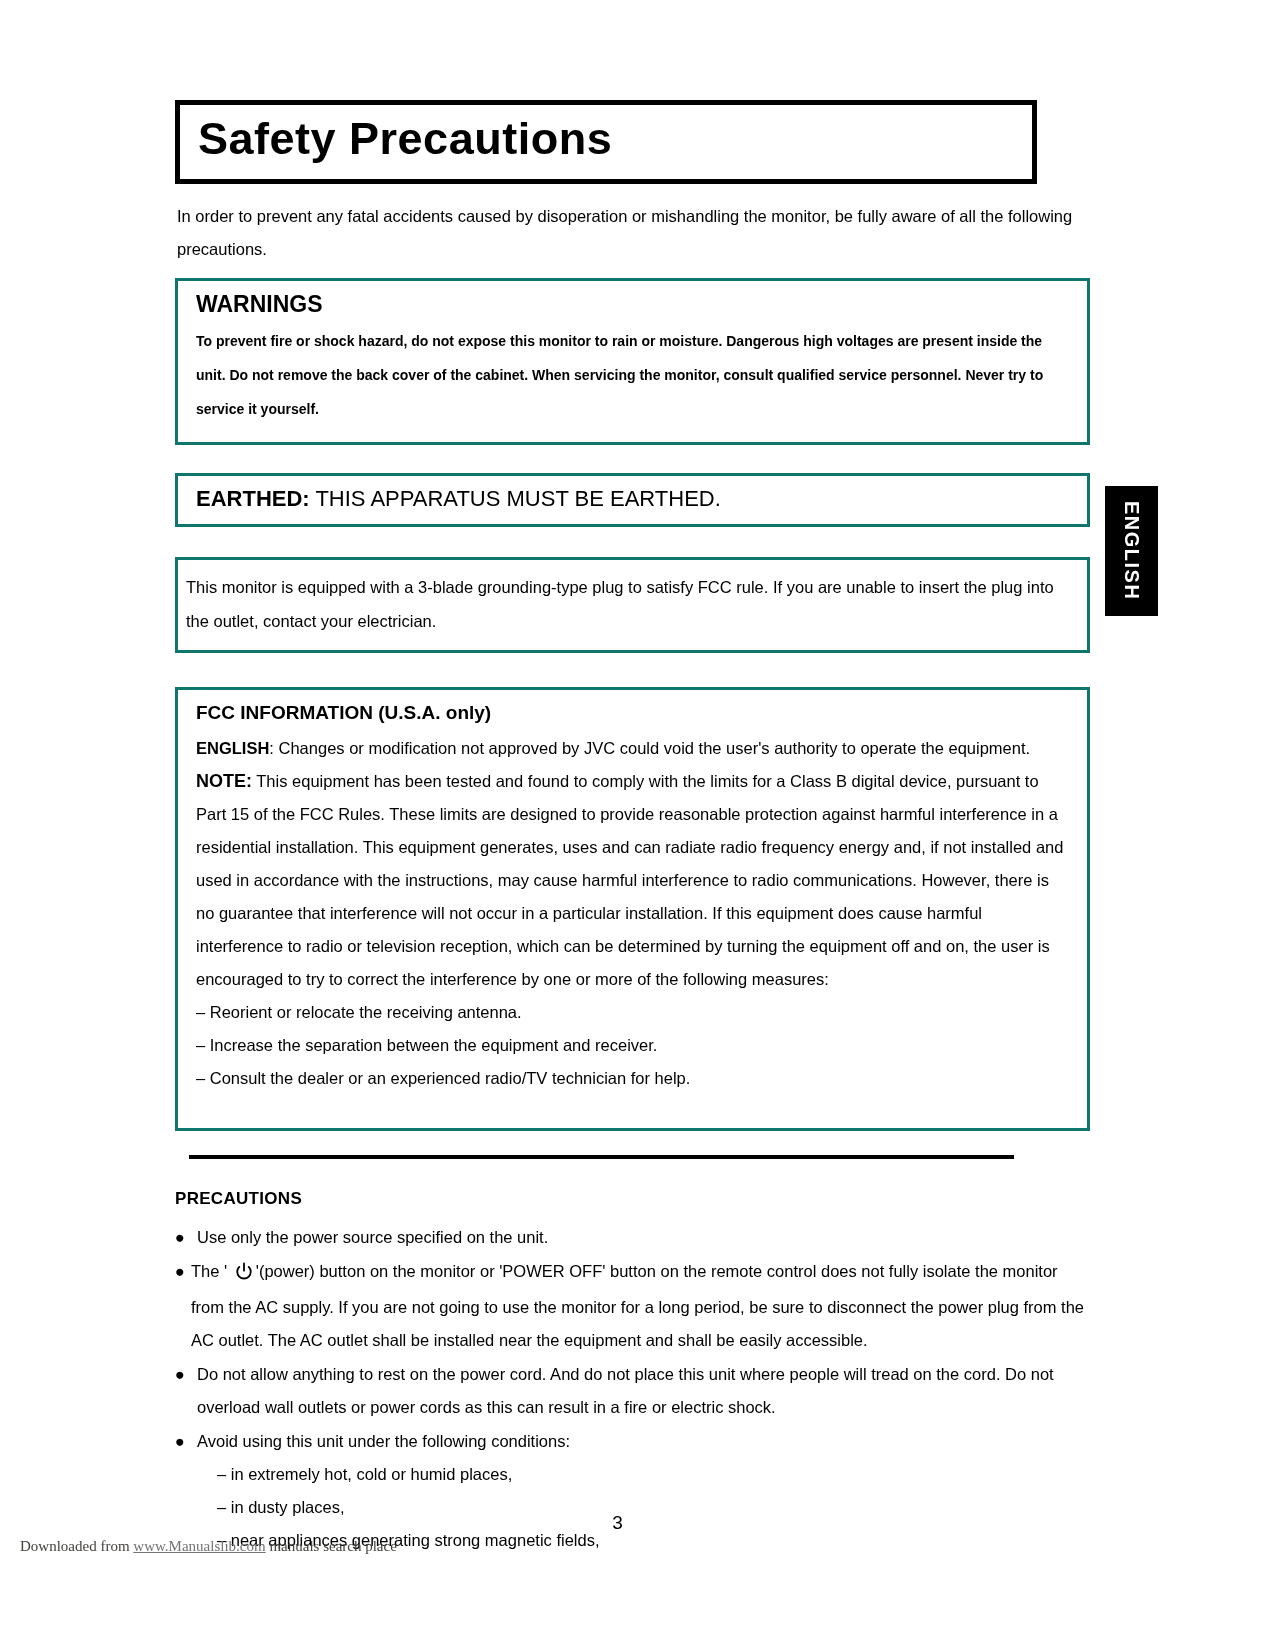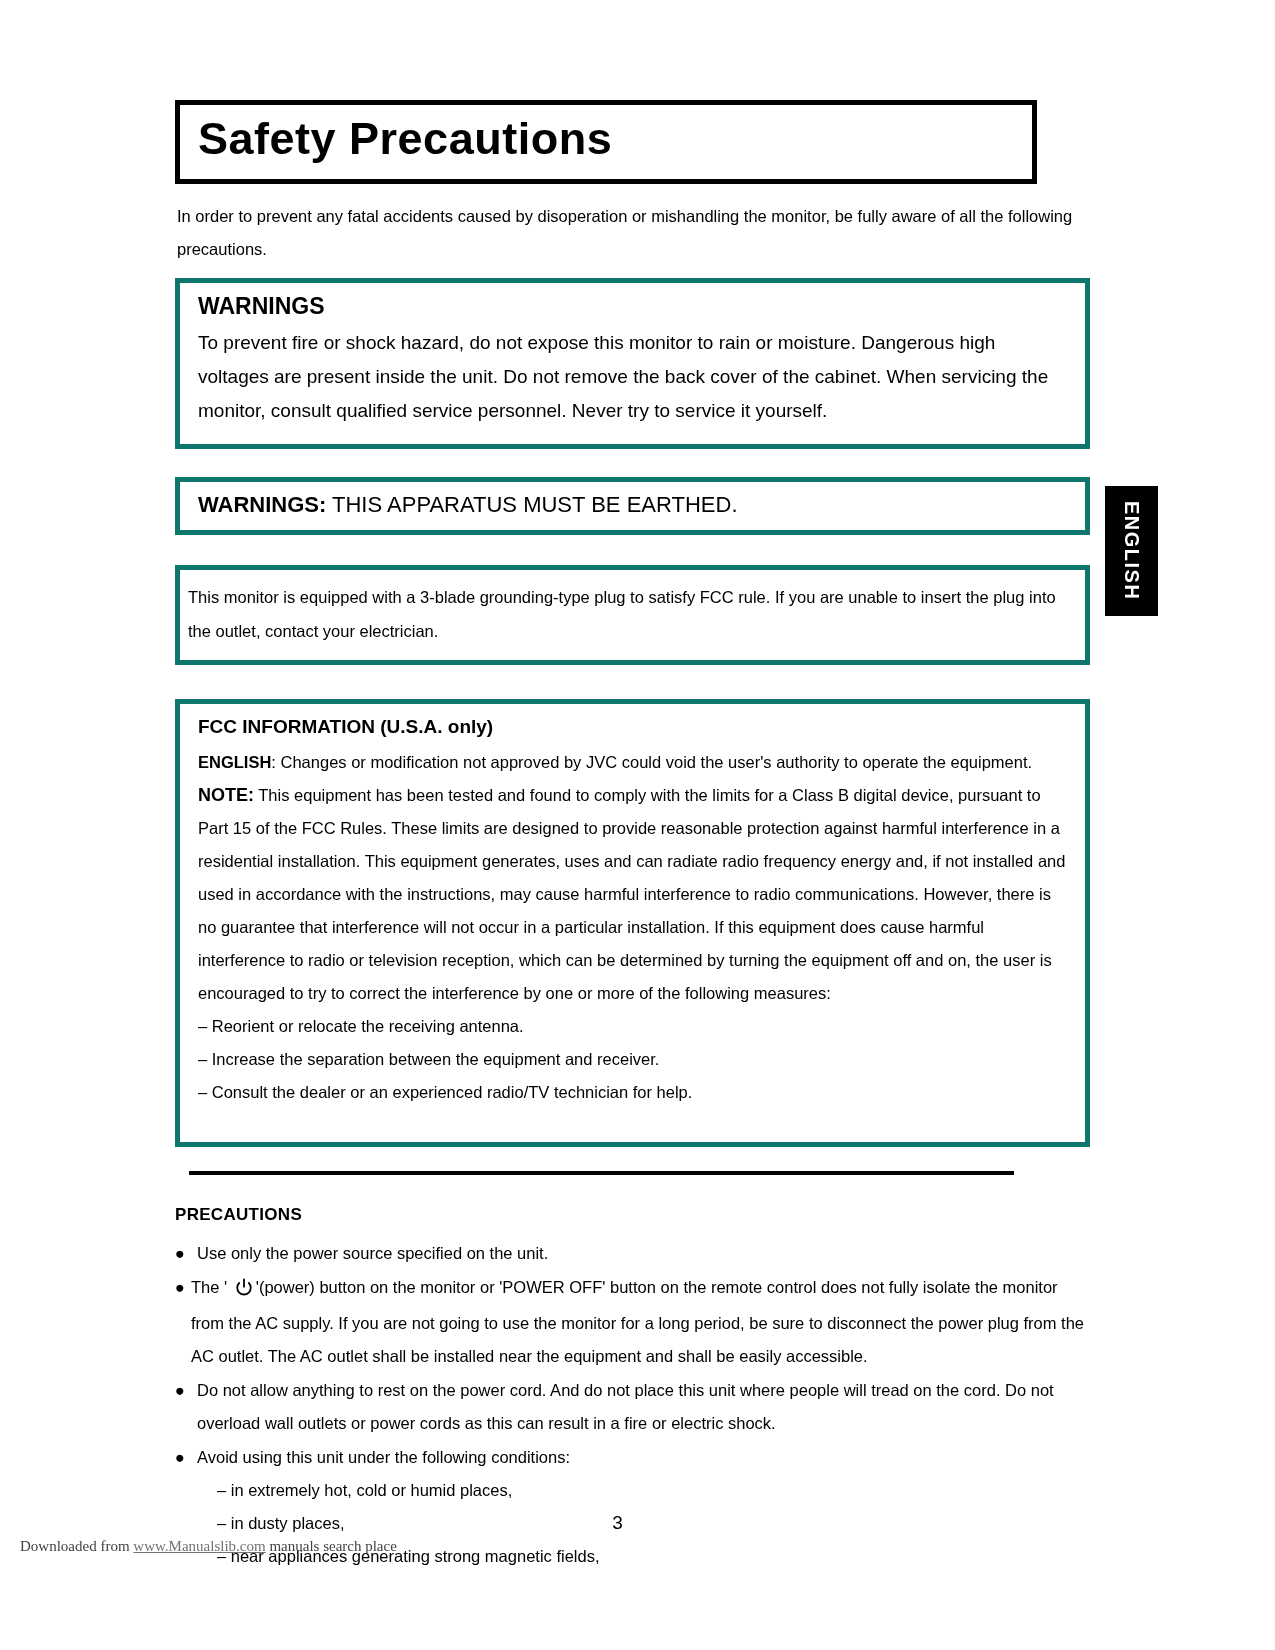--- a/index.html
+++ b/index.html
@@ -17,25 +17,25 @@
   .title-box {
     width: 862px;
     border: 5px solid #000;
     padding: 8px 18px 14px 18px;
     margin-bottom: 16px;
   }
   .title-box h1 { font-size: 45px; font-weight: bold; letter-spacing: 0.5px; }
 
   .intro { font-size: 16.5px; line-height: 33px; margin: 2px 4px 12px 2px; }
 
-  .bordered { border: 5px solid #0f766e; width: 915px; }
+  .bordered { border: 3px solid #0f766e; width: 915px; }
 
   .warnings-box { padding: 10px 18px 16px 18px; margin-top: 8px; }
   .warnings-box h2 { font-size: 23px; font-weight: bold; margin-bottom: 6px; }
-  .warnings-box p { font-size: 19px; line-height: 34px; }
+  .warnings-box p { font-size: 14px; line-height: 34px; font-weight: bold; }
 
   .earthed-box { margin-top: 28px; padding: 10px 18px 12px 18px; font-size: 22px; }
   .earthed-box .lbl { font-weight: bold; }
 
   .grounding-box { margin-top: 30px; padding: 10px 18px 12px 8px; font-size: 16.5px; line-height: 34px; }
 
   .fcc-box { margin-top: 34px; padding: 12px 18px 33px 18px; }
   .fcc-box h3 { font-size: 19px; font-weight: bold; margin-bottom: 8px; }
   .fcc-box p { font-size: 16.5px; line-height: 33px; }
   .fcc-box .bold { font-weight: bold; }
@@ -111,21 +111,21 @@
     </div>
 
     <p class="intro">In order to prevent any fatal accidents caused by disoperation or mishandling the monitor, be fully aware of all the following precautions.</p>
 
     <div class="bordered warnings-box">
       <h2>WARNINGS</h2>
       <p>To prevent fire or shock hazard, do not expose this monitor to rain or moisture. Dangerous high voltages are present inside the unit. Do not remove the back cover of the cabinet. When servicing the monitor, consult qualified service personnel. Never try to service it yourself.</p>
     </div>
 
     <div class="bordered earthed-box">
-      <span class="lbl">WARNINGS:</span><span> THIS APPARATUS MUST BE EARTHED.</span>
+      <span class="lbl">EARTHED:</span><span> THIS APPARATUS MUST BE EARTHED.</span>
     </div>
 
     <div class="bordered grounding-box">
       <p>This monitor is equipped with a 3-blade grounding-type plug to satisfy FCC rule. If you are unable to insert the plug into the outlet, contact your electrician.</p>
     </div>
 
     <div class="bordered fcc-box">
       <h3>FCC INFORMATION (U.S.A. only)</h3>
       <p><span class="bold">ENGLISH</span><span>: Changes or modification not approved by JVC could void the user's authority to operate the equipment.</span></p>
       <p><span class="note-lbl">NOTE:</span><span> This equipment has been tested and found to comply with the limits for a Class B digital device, pursuant to Part 15 of the FCC Rules. These limits are designed to provide reasonable protection against harmful interference in a residential installation. This equipment generates, uses and can radiate radio frequency energy and, if not installed and used in accordance with the instructions, may cause harmful interference to radio communications. However, there is no guarantee that interference will not occur in a particular installation. If this equipment does cause harmful interference to radio or television reception, which can be determined by turning the equipment off and on, the user is encouraged to try to correct the interference by one or more of the following measures:</span></p>

